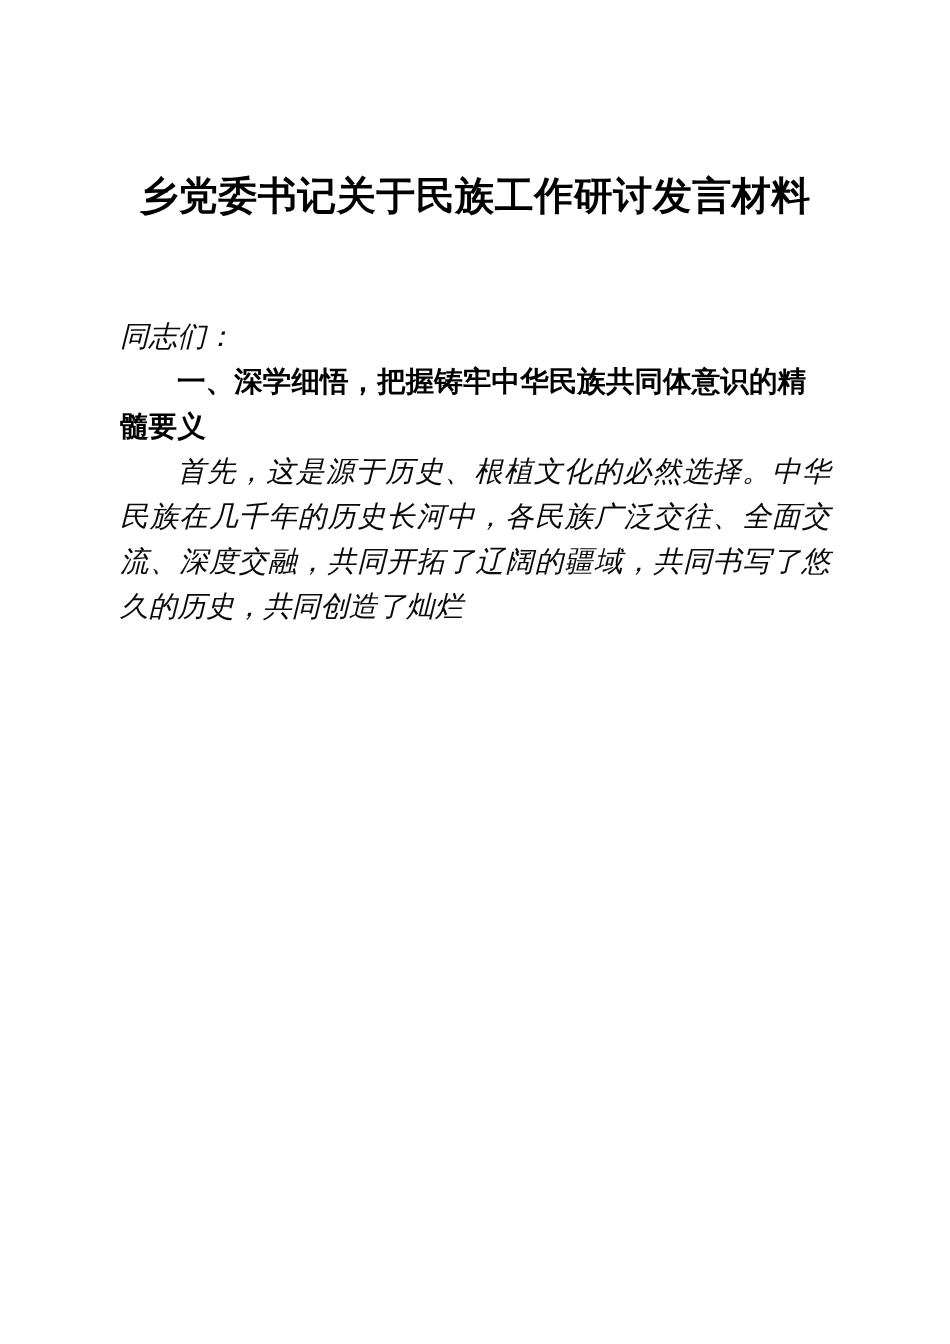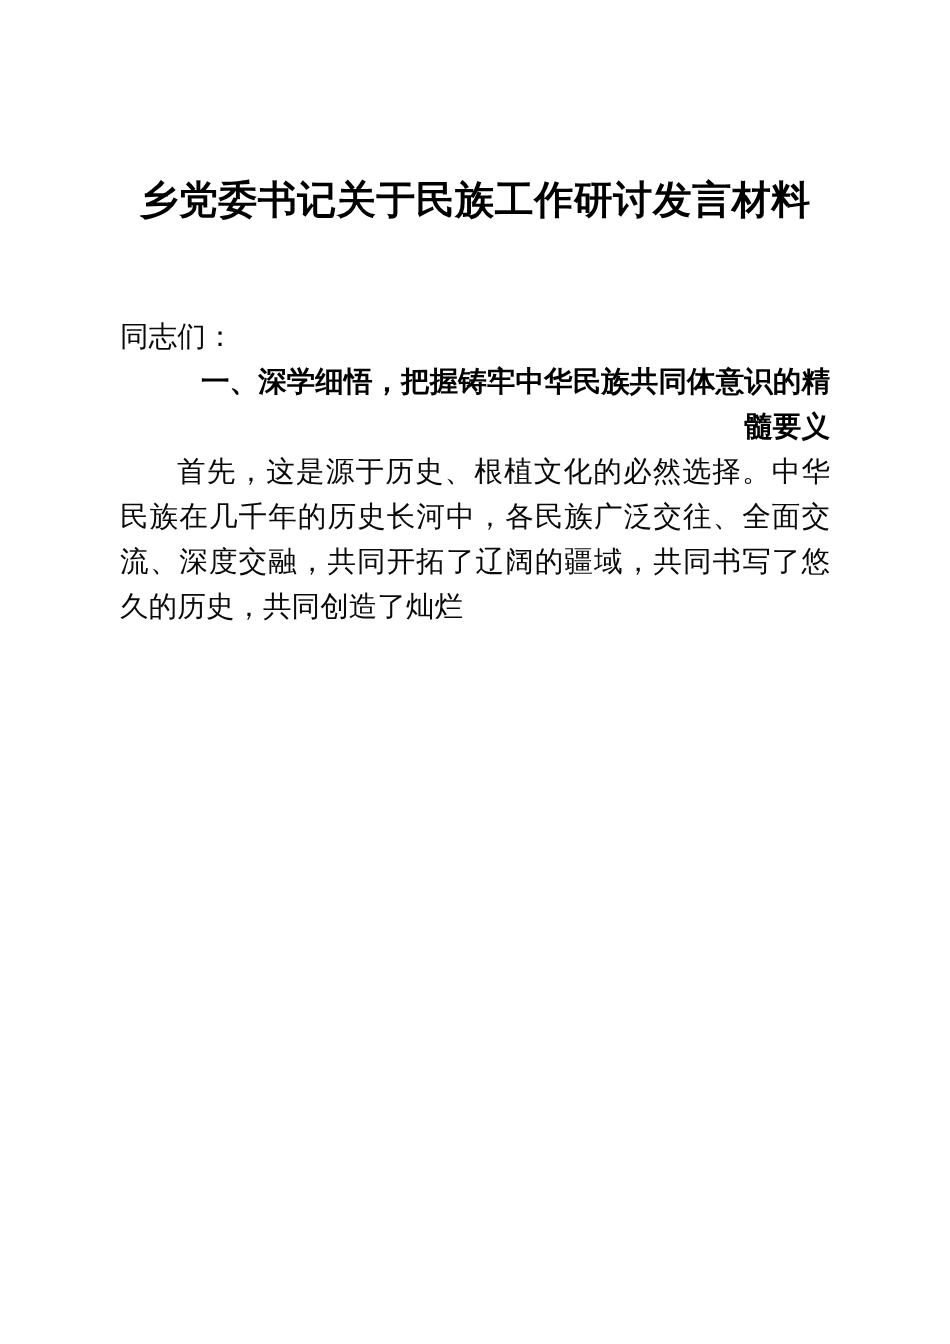--- a/index.html
+++ b/index.html
@@ -30,20 +30,21 @@
     font-size: 39px;
     line-height: 47px;
     font-weight: 700;
     letter-spacing: 0.5px;
     color: #000000;
     font-family: "DejaVu Sans", "Liberation Sans", sans-serif;
   }
   .doc-title .title-line {
     display: block;
     white-space: nowrap;
+    font-family: Liberation Mono, monospace;
   }
   .doc-title .title-line-2 {
     letter-spacing: 0px;
   }
 
   
   .body-block {
     position: absolute;
     left: 120px;
     top: 314px;
@@ -54,38 +55,39 @@
     font-size: 28.6px;
     line-height: 45px;
     color: #0a0a0a;
     text-align: justify;
     text-justify: inter-character;
     text-align-last: left;
     letter-spacing: 0px;
     margin: 0;
     font-family: "DejaVu Sans", "Liberation Sans", sans-serif;
     word-break: break-all;
+    font-style: italic;
   }
 
   .para.salutation {
     text-indent: 0;
   }
 
   .para.indent {
     text-indent: 57px;
   }
 
   .heading {
     font-size: 28.6px;
     line-height: 45px;
     font-weight: 700;
     text-indent: 57px;
     margin: 0;
     color: #000000;
-    text-align: right;
+    text-align: left;
     font-family: "DejaVu Sans", "Liberation Sans", sans-serif;
     word-break: break-all;
   }
 </style>
 </head>
 <body>
 
 <div class="page">
 
   <div class="doc-title">

